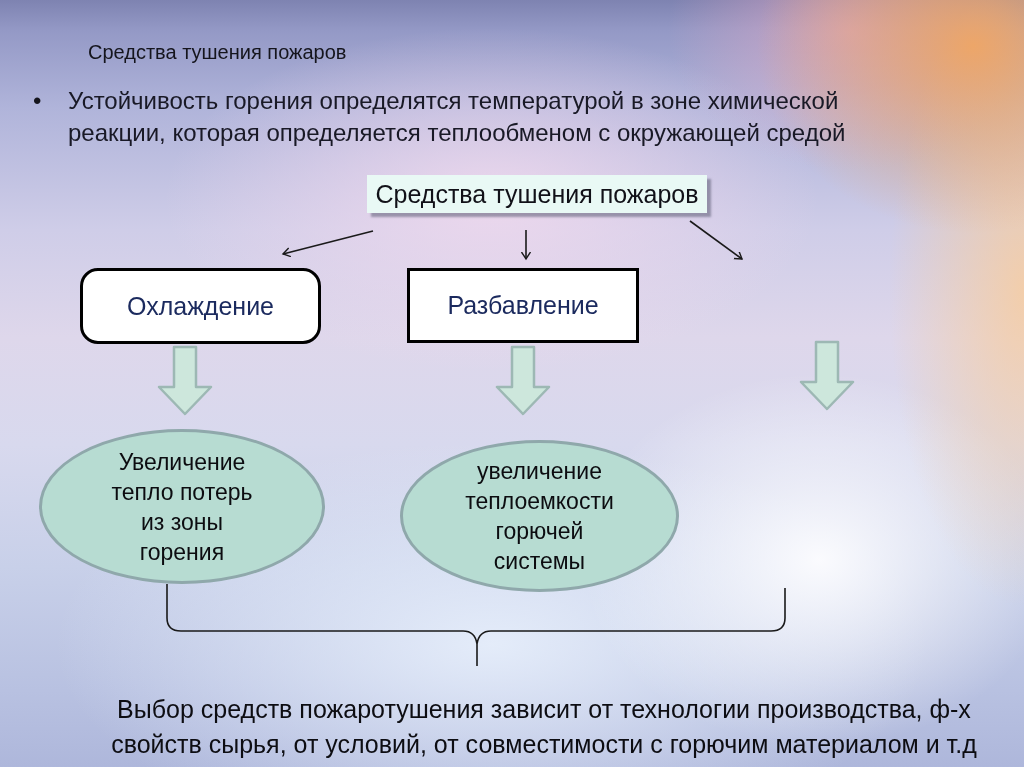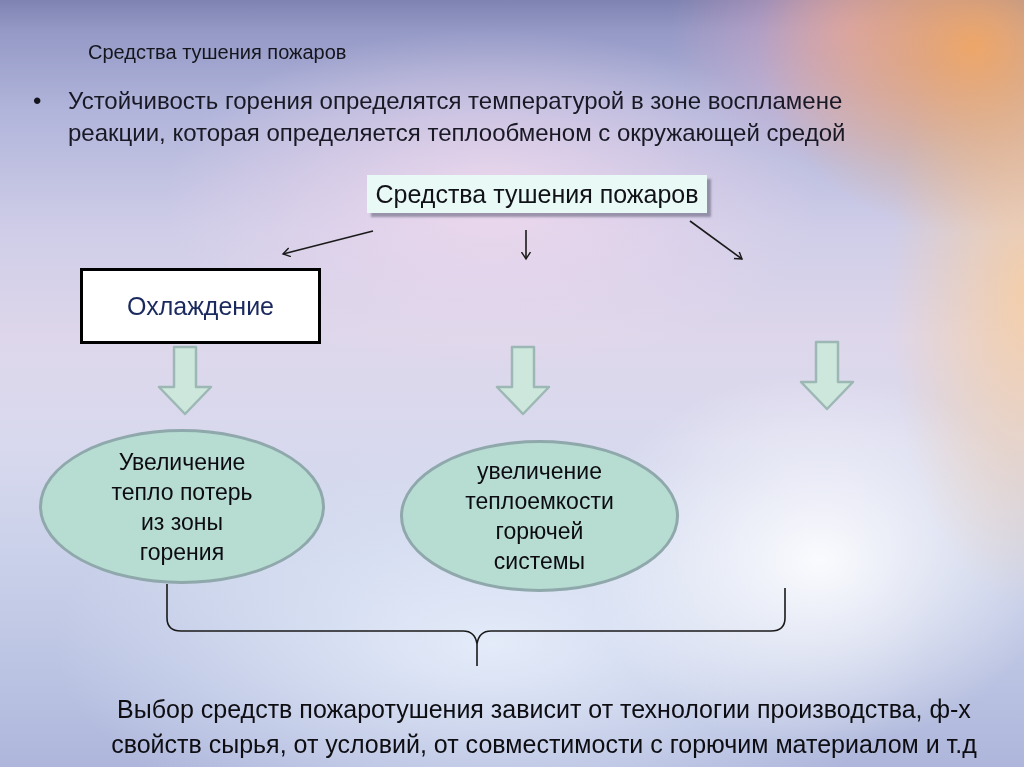--- a/index.html
+++ b/index.html
@@ -50,21 +50,21 @@
     display: flex; align-items: center; justify-content: center;
     font-size: 25px; color: #111118;
   }
 
   .method-box {
     background: #ffffff;
     border: 3px solid #000000;
     display: flex; align-items: center; justify-content: center;
     font-size: 25px; color: #1b2a5e;
   }
-  .method-box.b1 { left: 80px;  top: 268px; width: 235px; height: 70px; }
+  .method-box.b1 { left: 80px;  top: 268px; width: 235px; height: 70px; border-radius: 18px; }
   .method-box.b2 { left: 407px; top: 268px; width: 226px; height: 69px; }
   .method-box.b3 { left: 697px; top: 267px; width: 247px; height: 62px; }
 
   .result-ellipse {
     border-radius: 50%;
     background: #b7dcd2;
     border: 3px solid #8fa8ab;
     display: flex; align-items: center; justify-content: center;
     text-align: center;
     font-size: 23px; line-height: 30px;
@@ -115,29 +115,32 @@
       <path d="M816,342 h22 v40 h15 l-26,27 l-26,-27 h15 Z"></path>
     </g>
 
     <path d="M167,584 L167,618 Q167,631 181,631 L463,631 Q475,631 477,644 L477,666
              M477,644 Q479,631 491,631 L771,631 Q785,631 785,618 L785,588" fill="none" stroke="#1a1a1a" stroke-width="1.6"></path>
   </svg>
 
   <div class="abs slide-title">Средства тушения пожаров</div>
 
   <div class="abs bullet-marker">•</div>
-  <div class="abs bullet-text">Устойчивость горения определятся температурой в зоне воспламене
+  <div class="abs bullet-text">Устойчивость горения определятся температурой в зоне химической
 реакции, которая определяется теплообменом с окружающей средой</div>
 
   <div class="abs root-label">
     <span>Средства тушения пожаров</span>
   </div>
 
   <div class="abs method-box b1">
     <span>Охлаждение</span>
+  </div>
+  <div class="abs method-box b2">
+    <span>Разбавление</span>
   </div>
 
   <div class="abs result-ellipse e1">Увеличение
 тепло потерь
 из зоны
 горения</div>
   <div class="abs result-ellipse e2">увеличение
 теплоемкости
 горючей
 системы</div>

